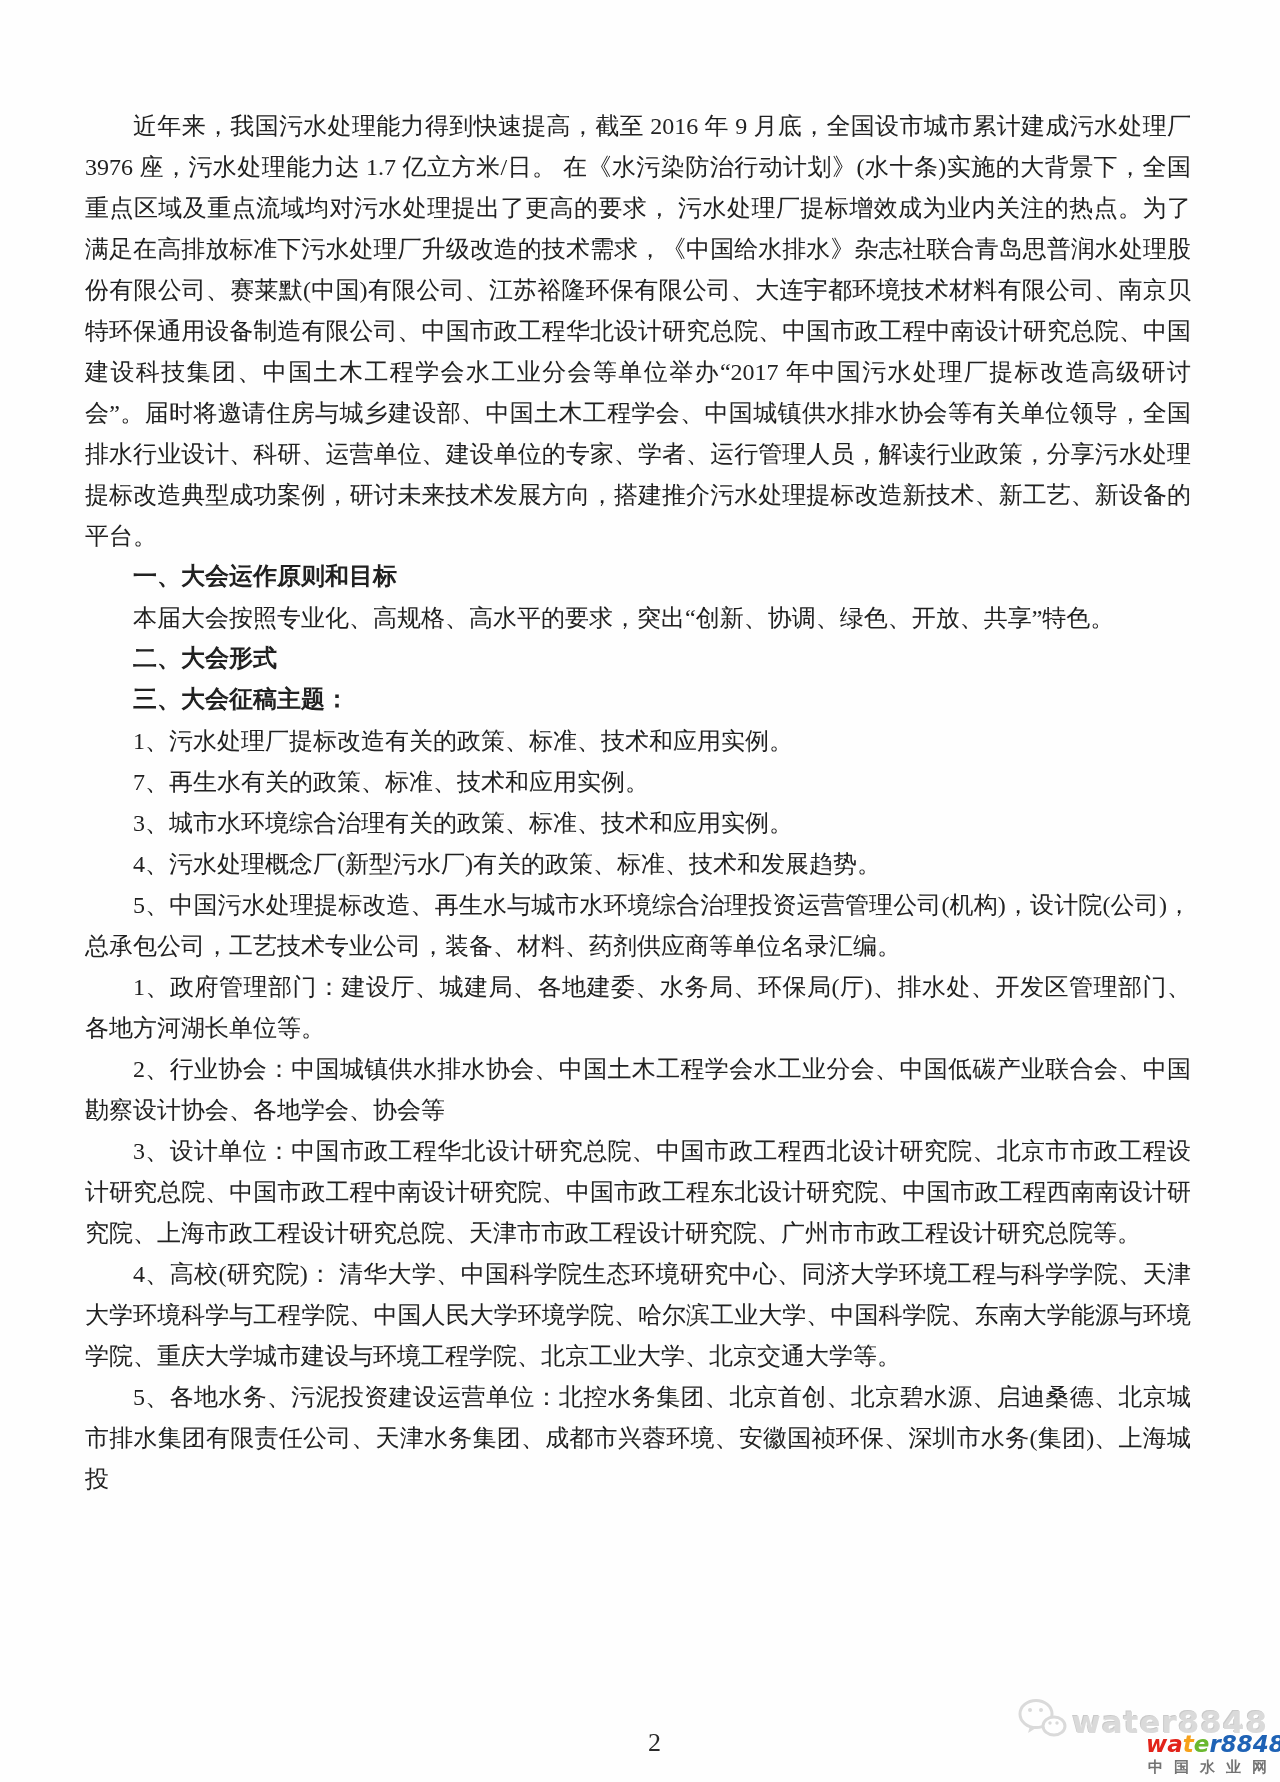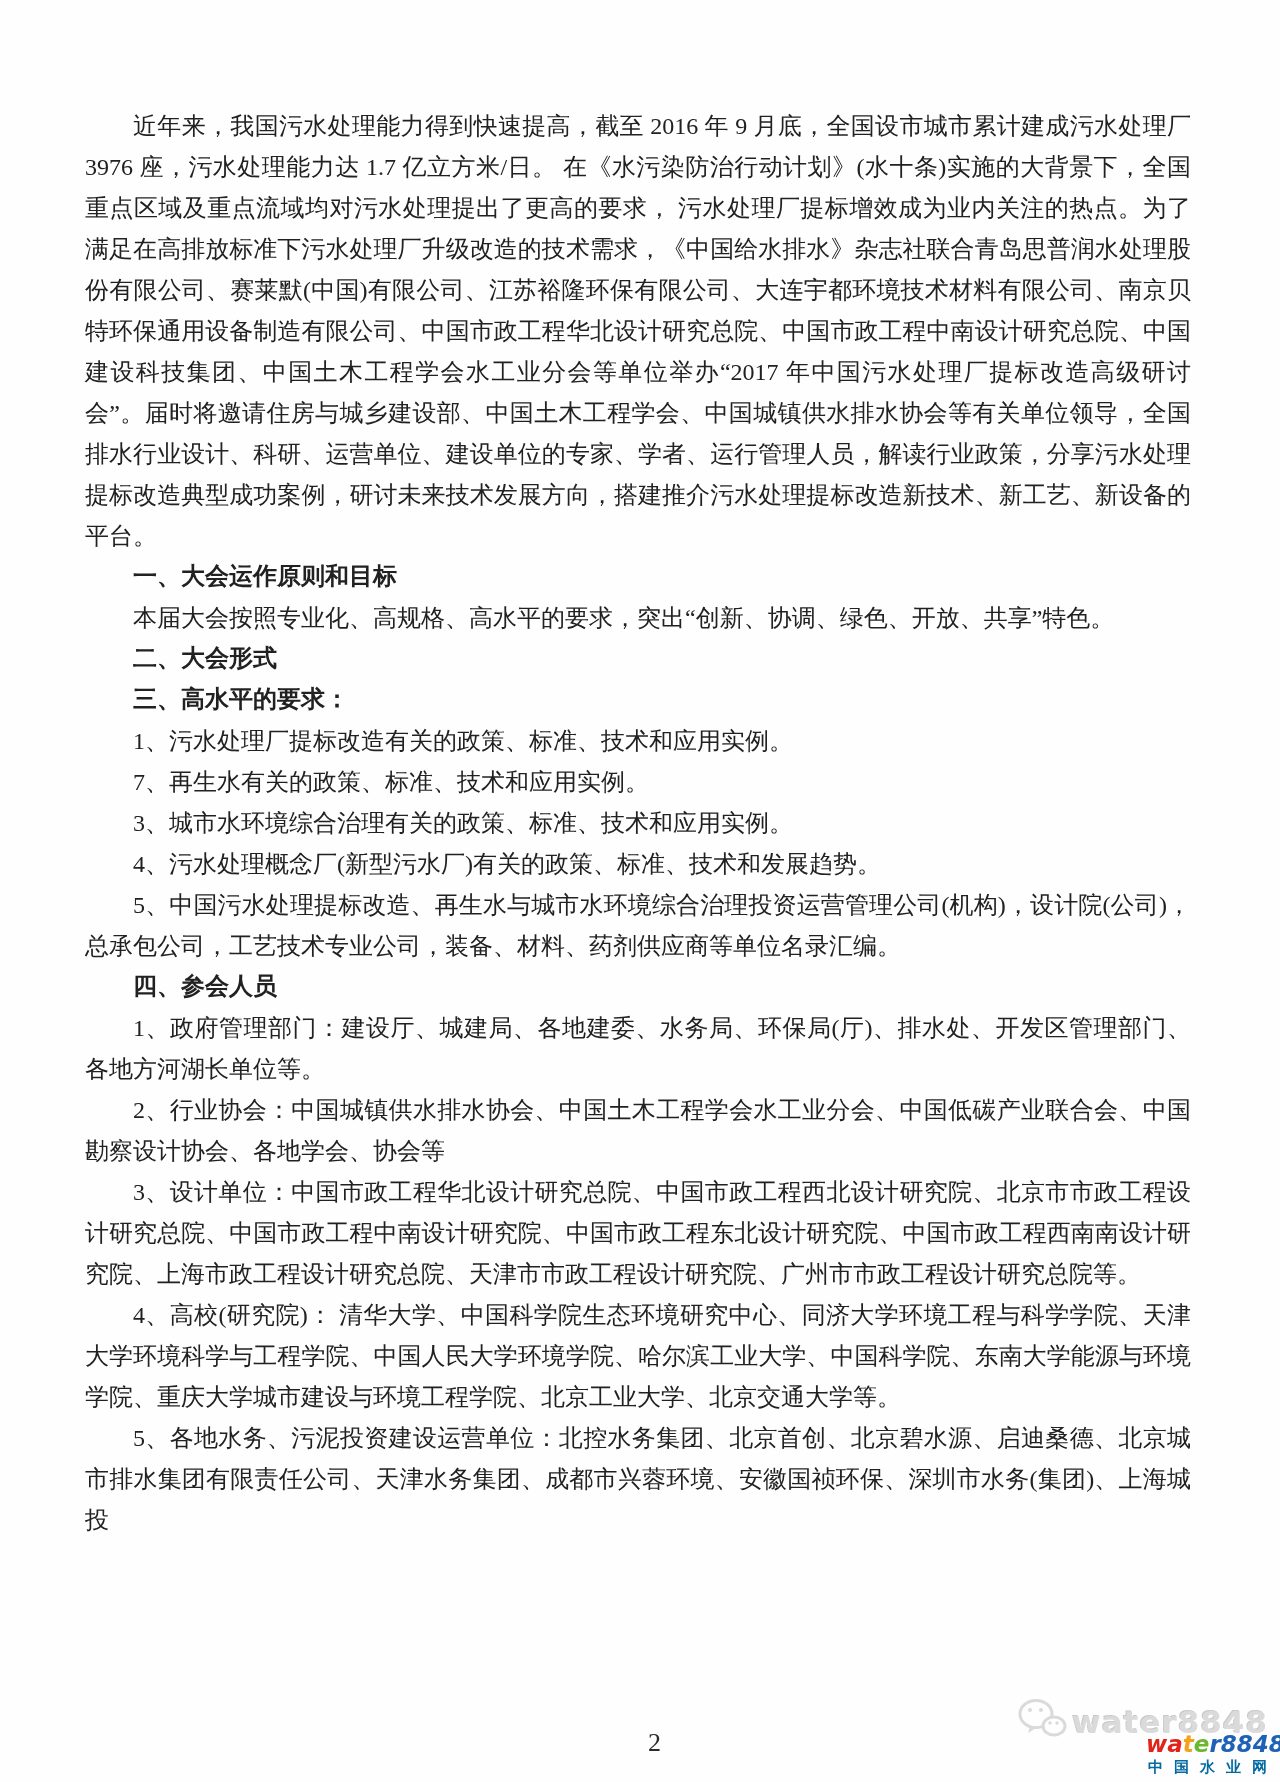--- a/index.html
+++ b/index.html
@@ -80,27 +80,26 @@
 </head>
 <body>
 
 <div class="page">
 
   <div class="content" id="doc-body">
       <div class="blk p">近年来，我国污水处理能力得到快速提高，截至 2016 年 9 月底，全国设市城市累计建成污水处理厂 3976 座，污水处理能力达 1.7 亿立方米/日。 在《水污染防治行动计划》(水十条)实施的大背景下，全国重点区域及重点流域均对污水处理提出了更高的要求， 污水处理厂提标增效成为业内关注的热点。为了满足在高排放标准下污水处理厂升级改造的技术需求，《中国给水排水》杂志社联合青岛思普润水处理股份有限公司、赛莱默(中国)有限公司、江苏裕隆环保有限公司、大连宇都环境技术材料有限公司、南京贝特环保通用设备制造有限公司、中国市政工程华北设计研究总院、中国市政工程中南设计研究总院、中国建设科技集团、中国土木工程学会水工业分会等单位举办“2017 年中国污水处理厂提标改造高级研讨会”。届时将邀请住房与城乡建设部、中国土木工程学会、中国城镇供水排水协会等有关单位领导，全国排水行业设计、科研、运营单位、建设单位的专家、学者、运行管理人员，解读行业政策，分享污水处理提标改造典型成功案例，研讨未来技术发展方向，搭建推介污水处理提标改造新技术、新工艺、新设备的平台。</div>
       <div class="blk h">一、大会运作原则和目标</div>
       <div class="blk p">本届大会按照专业化、高规格、高水平的要求，突出“创新、协调、绿色、开放、共享”特色。</div>
       <div class="blk h">二、大会形式</div>
-      <div class="blk h">三、高水平的要求：</div>
+      <div class="blk h">三、大会征稿主题：</div>
       <div class="blk p">1、污水处理厂提标改造有关的政策、标准、技术和应用实例。</div>
       <div class="blk p">7、再生水有关的政策、标准、技术和应用实例。</div>
       <div class="blk p">3、城市水环境综合治理有关的政策、标准、技术和应用实例。</div>
       <div class="blk p">4、污水处理概念厂(新型污水厂)有关的政策、标准、技术和发展趋势。</div>
       <div class="blk p">5、中国污水处理提标改造、再生水与城市水环境综合治理投资运营管理公司(机构)，设计院(公司)，总承包公司，工艺技术专业公司，装备、材料、药剂供应商等单位名录汇编。</div>
-      <div class="blk h">四、参会人员</div>
       <div class="blk p">1、政府管理部门：建设厅、城建局、各地建委、水务局、环保局(厅)、排水处、开发区管理部门、各地方河湖长单位等。</div>
       <div class="blk p">2、行业协会：中国城镇供水排水协会、中国土木工程学会水工业分会、中国低碳产业联合会、中国勘察设计协会、各地学会、协会等</div>
       <div class="blk p">3、设计单位：中国市政工程华北设计研究总院、中国市政工程西北设计研究院、北京市市政工程设计研究总院、中国市政工程中南设计研究院、中国市政工程东北设计研究院、中国市政工程西南南设计研究院、上海市政工程设计研究总院、天津市市政工程设计研究院、广州市市政工程设计研究总院等。</div>
       <div class="blk p">4、高校(研究院)： 清华大学、中国科学院生态环境研究中心、同济大学环境工程与科学学院、天津大学环境科学与工程学院、中国人民大学环境学院、哈尔滨工业大学、中国科学院、东南大学能源与环境学院、重庆大学城市建设与环境工程学院、北京工业大学、北京交通大学等。</div>
       <div class="blk p">5、各地水务、污泥投资建设运营单位：北控水务集团、北京首创、北京碧水源、启迪桑德、北京城市排水集团有限责任公司、天津水务集团、成都市兴蓉环境、安徽国祯环保、深圳市水务(集团)、上海城投</div>
     </div>
 
   <div class="page-num">2</div>
 
   <div class="wm-gray-row">
@@ -113,15 +112,15 @@
         <ellipse cx="38" cy="30" rx="11" ry="9" fill="#ffffff" stroke="#dadada" stroke-width="3"></ellipse>
         <circle cx="34" cy="27" r="1.7" fill="#dadada"></circle>
         <circle cx="41" cy="27" r="1.7" fill="#dadada"></circle>
       </svg>
     </span>
     <span>water8848</span>
   </div>
 
   <div class="wm-logo" id="wm-logo"><span style="color: rgb(226, 35, 26);">w</span><span style="color: rgb(226, 35, 26);">a</span><span style="color: rgb(247, 161, 26);">t</span><span style="color: rgb(106, 184, 46);">e</span><span style="color: rgb(30, 98, 181);">r</span><span style="color: rgb(30, 98, 181);">8</span><span style="color: rgb(30, 98, 181);">8</span><span style="color: rgb(30, 98, 181);">4</span><span style="color: rgb(30, 98, 181);">8</span></div>
 
-  <div class="wm-sub" style="color: #0369a1;">中国水业网</div>
+  <div class="wm-sub" style="color: #737373;">中国水业网</div>
 
 </div>
 
 </body></html>

